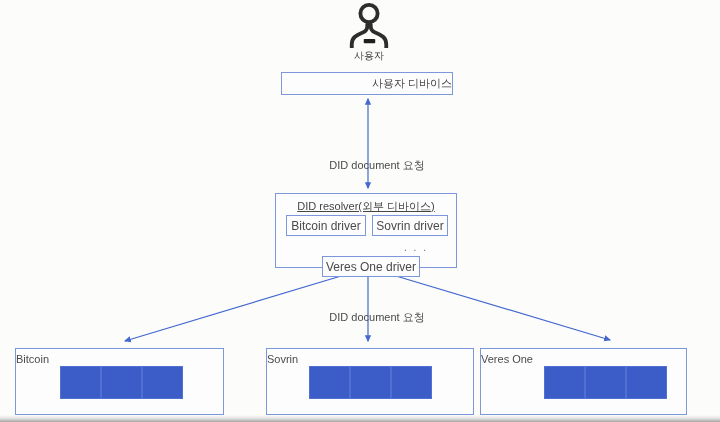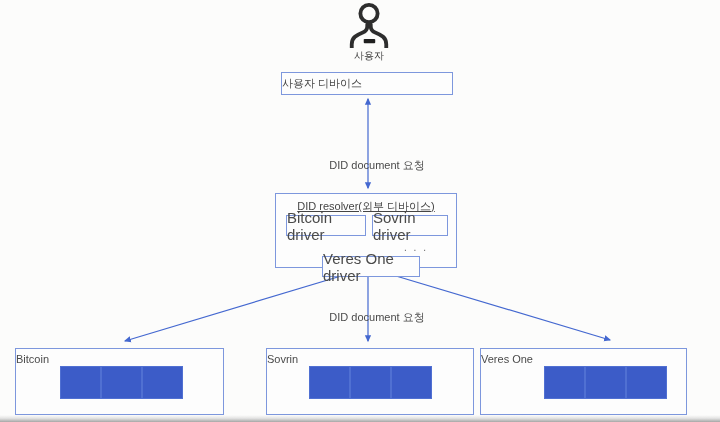--- a/index.html
+++ b/index.html
@@ -9,35 +9,35 @@
     font-family:"Liberation Sans", sans-serif;
     color:#3d3d3d;
   }
   .arrow-layer{position:absolute;left:0;top:0;width:720px;height:422px;pointer-events:none;}
   .abs{position:absolute;}
   .user-figure{left:344px;top:2px;width:50px;height:46px;}
   .user-label{left:319px;top:49px;width:100px;text-align:center;font-size:10px;color:#3a3a3a;}
   .device-box{
     left:281px;top:72px;width:170px;height:21px;
     border:1px solid #7d97dd;background:#fdfdfd;
-    display:flex;align-items:center;justify-content:flex-start;
+    display:flex;align-items:center;justify-content:flex-end;
     font-size:11px;color:#454545;
   }
   .req-label{width:130px;text-align:center;font-size:11px;color:#4a4a4a;margin-top:29px;}
   .req-top{left:312px;top:129px;}
   .req-bottom{left:312px;top:281px;}
   .resolver-box{
     left:275px;top:193px;width:180px;height:73px;
     border:1px solid #7d97dd;background:#fdfdfd;
   }
   .resolver-title{position:absolute;left:0;top:5px;width:100%;text-align:center;font-size:11px;color:#454545;text-decoration:underline;}
   .driver-box{
     position:absolute;border:1px solid #7d97dd;background:#fdfdfd;
     display:flex;align-items:center;justify-content:center;
-    font-size:15px;color:#4a4a4a;
+    font-size:12px;color:#4a4a4a;
   }
   .driver-0{left:10px;top:21px;width:78px;height:19px;}
   .driver-1{left:96px;top:21px;width:74px;height:19px;}
   .driver-2{left:10px;top:62px;width:96px;height:19px;margin-left:36px;}
   .driver-more{position:absolute;left:112px;top:44px;width:56px;height:19px;
     display:flex;align-items:center;justify-content:center;
     font-size:10px;color:#6a6a6a;letter-spacing:2px;}
   .ledger-box{
     top:348px;height:67px;border:1px solid #7d97dd;background:#fdfdfd;
     box-sizing:border-box;display:flex;flex-direction:row;

